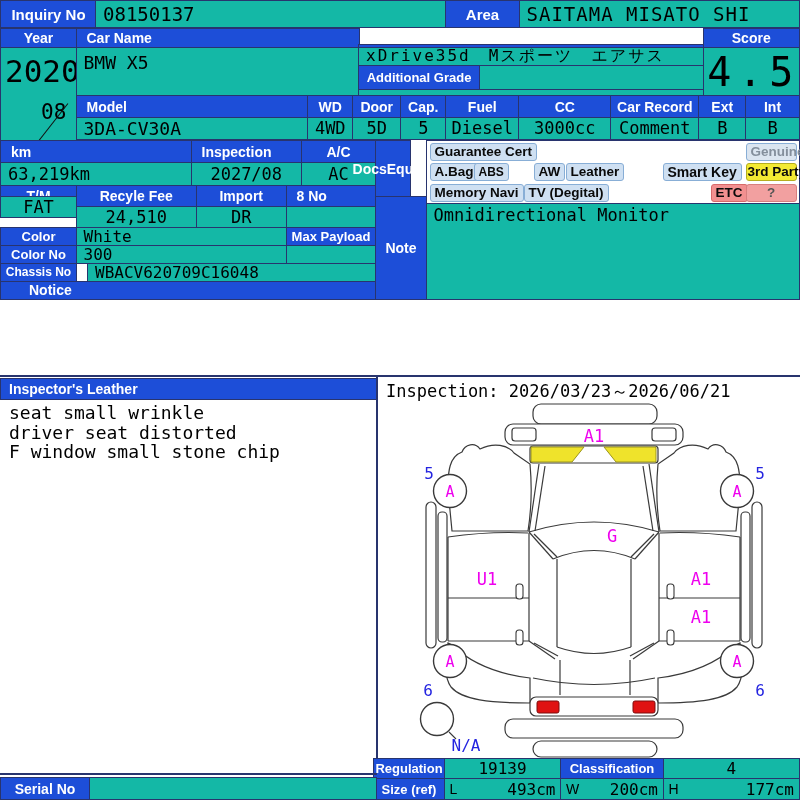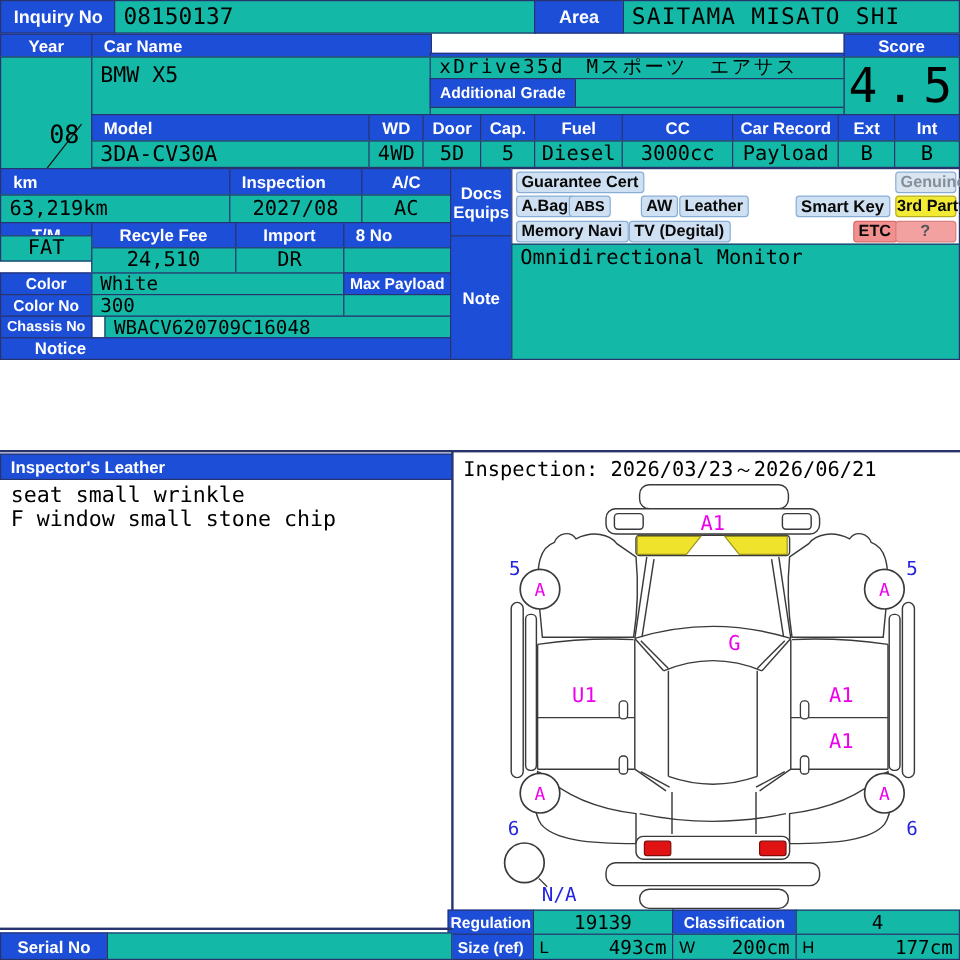--- a/index.html
+++ b/index.html
@@ -26,20 +26,21 @@
 <div class="c v l" style="left:95px;top:0;width:352px;height:28px;font-size:19px">08150137</div>
 <div class="c h" style="left:445px;top:0;width:75px;height:28px;font-size:15px">Area</div>
 <div class="c v l" style="left:518.5px;top:0;width:281.5px;height:28px;font-size:19px;letter-spacing:1px">SAITAMA MISATO SHI</div>
 
 <div class="c h" style="left:0;top:28px;width:77px;height:20px">Year</div>
 <div class="c h l" style="left:75.5px;top:28px;width:284px;height:20px">Car Name</div>
 <div class="c h l" style="left:358px;top:44px;width:346px;height:17px">Grade</div>
 <div class="c h" style="left:702.5px;top:28px;width:97.5px;height:20px">Score</div>
 
 <div class="c v" style="left:0;top:46.5px;width:77px;height:94px;overflow:hidden">
+  <span style="position:absolute;left:4px;top:5px;font-size:31px">2020</span>
   <span style="position:absolute;left:40px;top:52px;font-size:21px">08</span>
   <div class="slash"></div>
 </div>
 <div class="c v l" style="left:75.5px;top:46.5px;width:284px;height:50px;font-size:18px;align-items:flex-start;padding-top:4px">BMW X5</div>
 
 <div class="c v l" style="left:358px;top:46.5px;width:346px;height:20px;font-size:16px;letter-spacing:2px">xDrive35d　Mスポーツ　エアサス</div>
 <div class="c h" style="left:358px;top:65px;width:122px;height:25px;font-size:13px">Additional Grade</div>
 <div class="c v" style="left:478.5px;top:65px;width:225.5px;height:25px"></div>
 <div class="c v" style="left:358px;top:88.5px;width:346px;height:8px"></div>
 
@@ -54,21 +55,21 @@
 <div class="c h" style="left:610px;top:95px;width:89.5px;height:23px">Car Record</div>
 <div class="c h" style="left:698px;top:95px;width:48.5px;height:23px">Ext</div>
 <div class="c h" style="left:745px;top:95px;width:55px;height:23px">Int</div>
 
 <div class="c v l" style="left:75.5px;top:116.5px;width:233px;height:23.5px;font-size:18px">3DA-CV30A</div>
 <div class="c v" style="left:307px;top:116.5px;width:46.5px;height:23.5px">4WD</div>
 <div class="c v" style="left:352px;top:116.5px;width:49.5px;height:23.5px">5D</div>
 <div class="c v" style="left:400px;top:116.5px;width:46.5px;height:23.5px">5</div>
 <div class="c v" style="left:445px;top:116.5px;width:74.5px;height:23.5px">Diesel</div>
 <div class="c v" style="left:518px;top:116.5px;width:93.5px;height:23.5px">3000cc</div>
-<div class="c v" style="left:610px;top:116.5px;width:89.5px;height:23.5px">Payload</div>
+<div class="c v" style="left:610px;top:116.5px;width:89.5px;height:23.5px">Comment</div>
 <div class="c v" style="left:698px;top:116.5px;width:48.5px;height:23.5px">B</div>
 <div class="c v" style="left:745px;top:116.5px;width:55px;height:23.5px">B</div>
 
 <div class="c h l" style="left:0;top:140px;width:192px;height:23px">km</div>
 <div class="c h l" style="left:190.5px;top:140px;width:111.5px;height:23px">Inspection</div>
 <div class="c h" style="left:300.5px;top:140px;width:76px;height:23px">A/C</div>
 <div class="c v l" style="left:0;top:161.5px;width:192px;height:24.5px">63,219km</div>
 <div class="c v" style="left:190.5px;top:161.5px;width:111.5px;height:24.5px">2027/08</div>
 <div class="c v" style="left:300.5px;top:161.5px;width:76px;height:24.5px">AC</div>
 
@@ -84,21 +85,21 @@
 <div class="c h" style="left:0;top:226.5px;width:77px;height:19.5px;font-size:13px">Color</div>
 <div class="c v l" style="left:75.5px;top:226.5px;width:211.5px;height:19.5px;font-size:16px">White</div>
 <div class="c h" style="left:285.5px;top:226.5px;width:91px;height:19.5px;font-size:13px">Max Payload</div>
 <div class="c h" style="left:0;top:244.5px;width:77px;height:19.5px;font-size:13px">Color No</div>
 <div class="c v l" style="left:75.5px;top:244.5px;width:211.5px;height:19.5px;font-size:16px">300</div>
 <div class="c v" style="left:285.5px;top:244.5px;width:91px;height:19.5px"></div>
 <div class="c h" style="left:0;top:262.5px;width:77px;height:19.5px;font-size:12px">Chassis No</div>
 <div class="c v l" style="left:87px;top:262.5px;width:301px;height:19.5px;font-size:16px">WBACV620709C16048</div>
 <div class="c h l" style="left:0;top:280.5px;width:376.5px;height:19.5px;padding-left:28px">Notice</div>
 
-<div class="c h" style="left:375px;top:140px;width:52px;height:57.5px;flex-direction:column;line-height:16px">
+<div class="c h" style="left:375px;top:140px;width:36px;height:57.5px;flex-direction:row;line-height:16px">
   <span>Docs</span>
   <span>Equips</span>
 </div>
 <div class="c h" style="left:375px;top:196px;width:52px;height:104px">Note</div>
 
 <div class="c" style="left:425.5px;top:140px;width:374.5px;height:64.5px;background:#fff">
   <span class="badge" style="left:3px;top:1.5px">Guarantee Cert</span>
   <span class="badge gray" style="left:319px;top:1.5px;width:51px;text-align:center">Genuine</span>
   <span class="badge" style="left:3px;top:22px">A.Bag</span>
   <span class="badge" style="left:47px;top:22px;font-size:12px">ABS</span>
@@ -113,20 +114,21 @@
 </div>
 
 <div class="c v l" style="left:425.5px;top:203px;width:374.5px;height:97px;align-items:flex-start;padding-top:1px">Omnidirectional Monitor</div>
 
 <div class="hline" style="left:0;top:375px;width:800px;height:1.6px"></div>
 <div class="vline" style="left:376px;top:375px;width:1.6px;height:425px"></div>
 
 <div class="c h l" style="left:0;top:377.5px;width:377px;height:22px;padding-left:8px">Inspector's Leather</div>
 <div style="position:absolute;left:9px;top:403px">
   <div class="comment-line">seat small wrinkle</div>
+  <div class="comment-line">driver seat distorted</div>
   <div class="comment-line">F window small stone chip</div>
 </div>
 
 <div class="mono" style="position:absolute;left:386px;top:380px;font-size:17px">Inspection: 2026/03/23～2026/06/21</div>
 
 <svg style="position:absolute;left:378px;top:398px" width="422" height="362" viewBox="378 398 422 362">
   <g fill="#fff" stroke="#3a3a3a" stroke-width="1.2">
 
     <rect x="426" y="502" width="10" height="146" rx="5"></rect>
     <rect x="438" y="512" width="9" height="130" rx="4"></rect>

